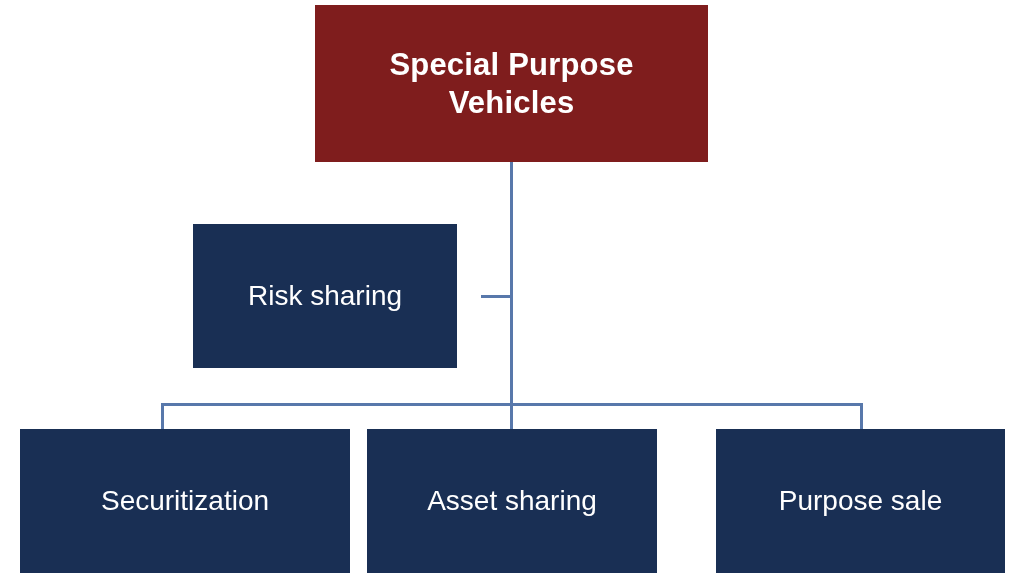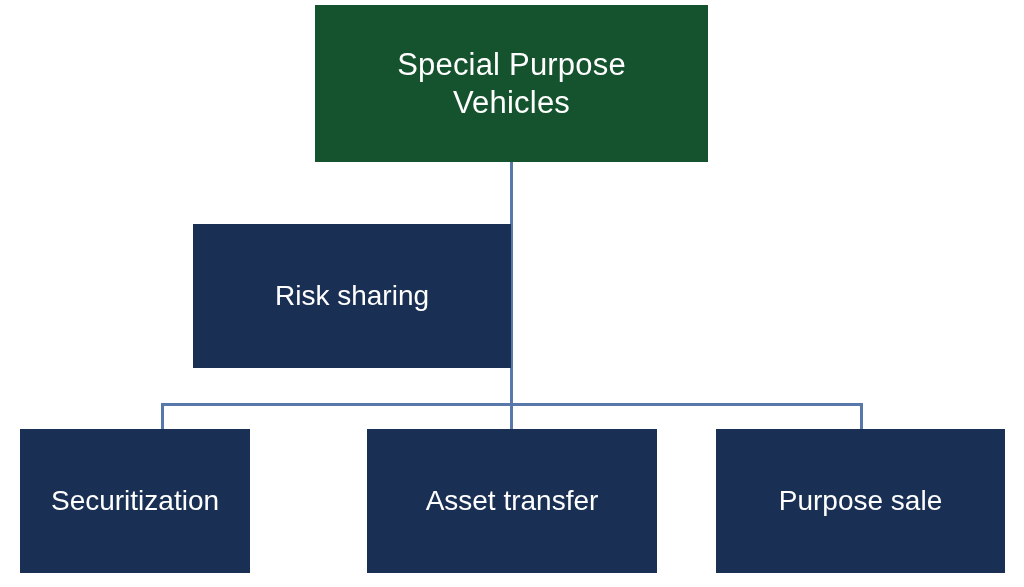--- a/index.html
+++ b/index.html
@@ -31,45 +31,45 @@
     box-sizing: border-box;
     color: #ffffff;
     line-height: 1.22;
   }
 
   .node-root {
     left: 315px;
     top: 5px;
     width: 393px;
     height: 157px;
-    background: #14532d;
+    background: #7f1d1d;
     font-size: 31px;
-    font-weight: normal;
+    font-weight: bold;
     letter-spacing: 0.2px;
     padding: 0 38px;
   }
 
   .node-branch {
     background: #192f54;
     font-size: 28px;
     font-weight: normal;
     padding: 0 18px;
   }
 
   .node-risk-sharing {
     left: 193px;
     top: 224px;
-    width: 318px;
+    width: 264px;
     height: 144px;
   }
 
   .node-securitization {
     left: 20px;
     top: 429px;
-    width: 230px;
+    width: 330px;
     height: 144px;
   }
 
   .node-asset-transfer {
     left: 367px;
     top: 429px;
     width: 290px;
     height: 144px;
   }
 
@@ -143,20 +143,20 @@
 
   <div class="node node-branch node-risk-sharing">
     <span>Risk sharing</span>
   </div>
 
   <div class="node node-branch node-securitization">
     <span>Securitization</span>
   </div>
 
   <div class="node node-branch node-asset-transfer">
-    <span>Asset transfer</span>
+    <span>Asset sharing</span>
   </div>
 
   <div class="node node-branch node-property-sale">
     <span>Purpose sale</span>
   </div>
 
 </div>
 
 </body></html>

